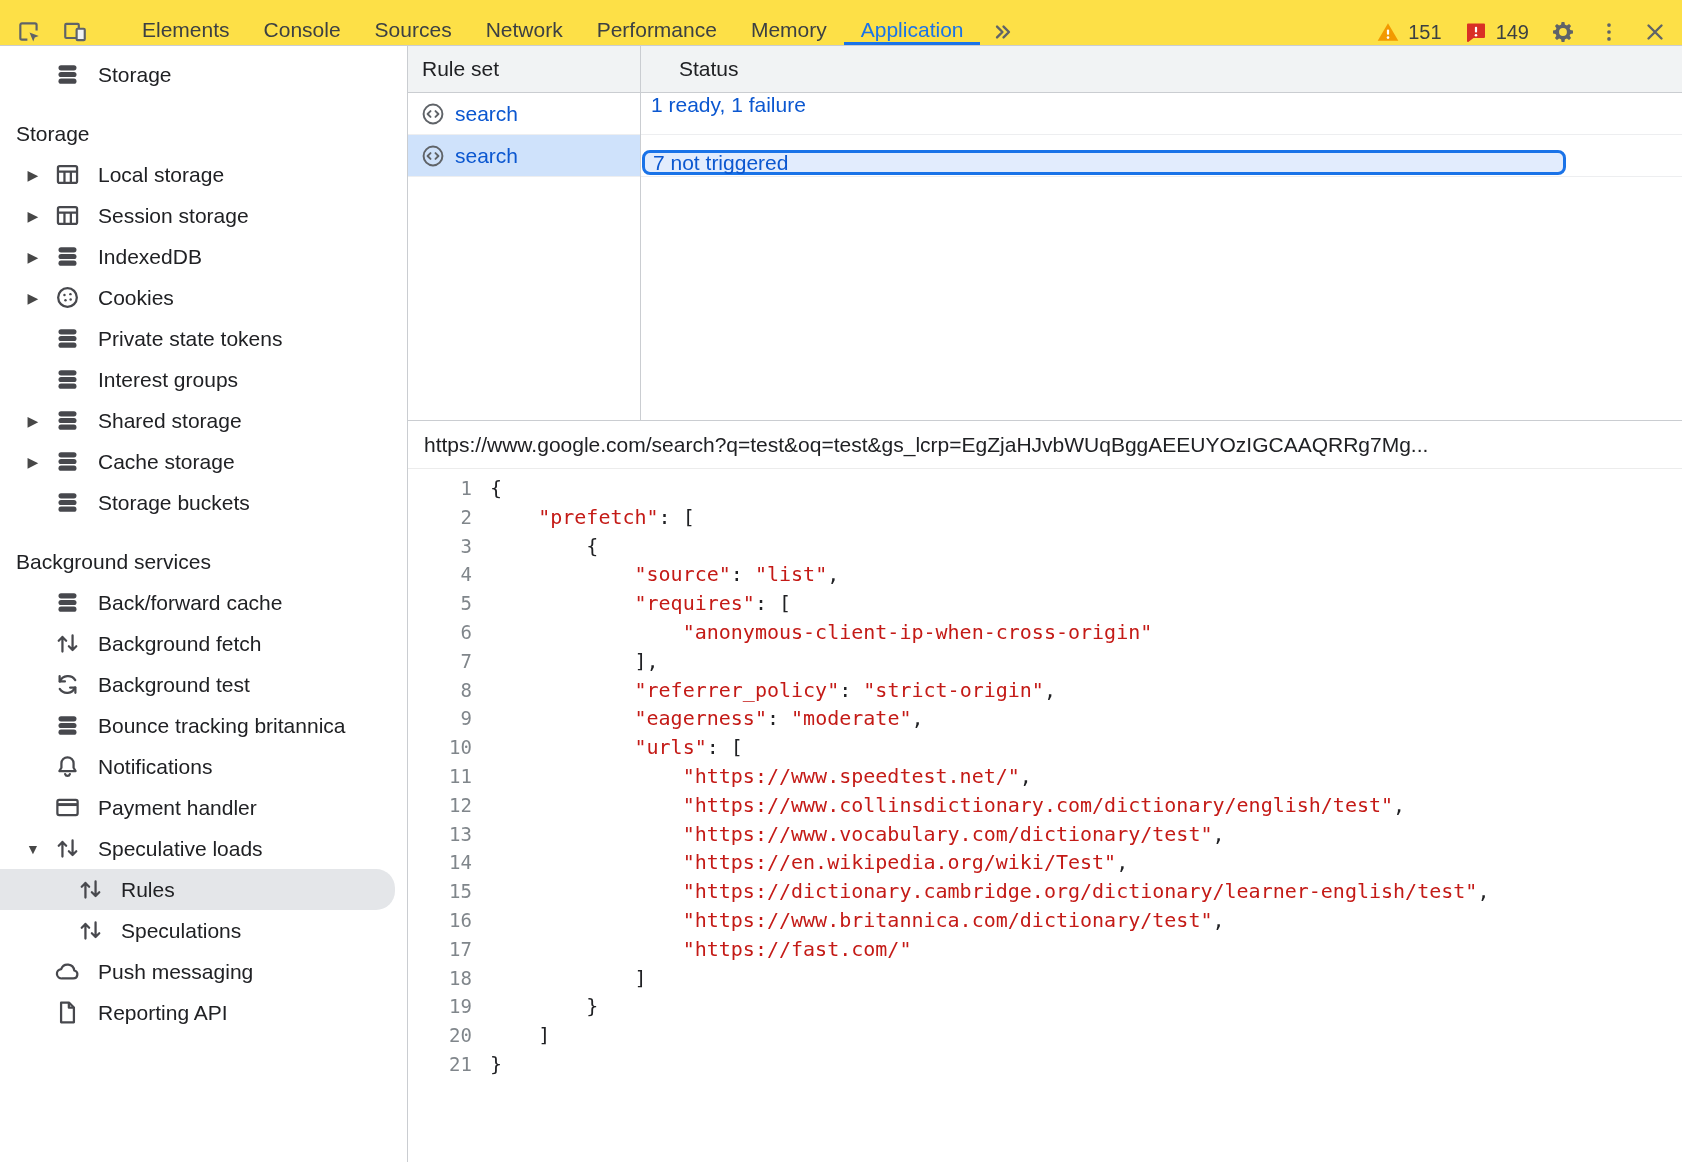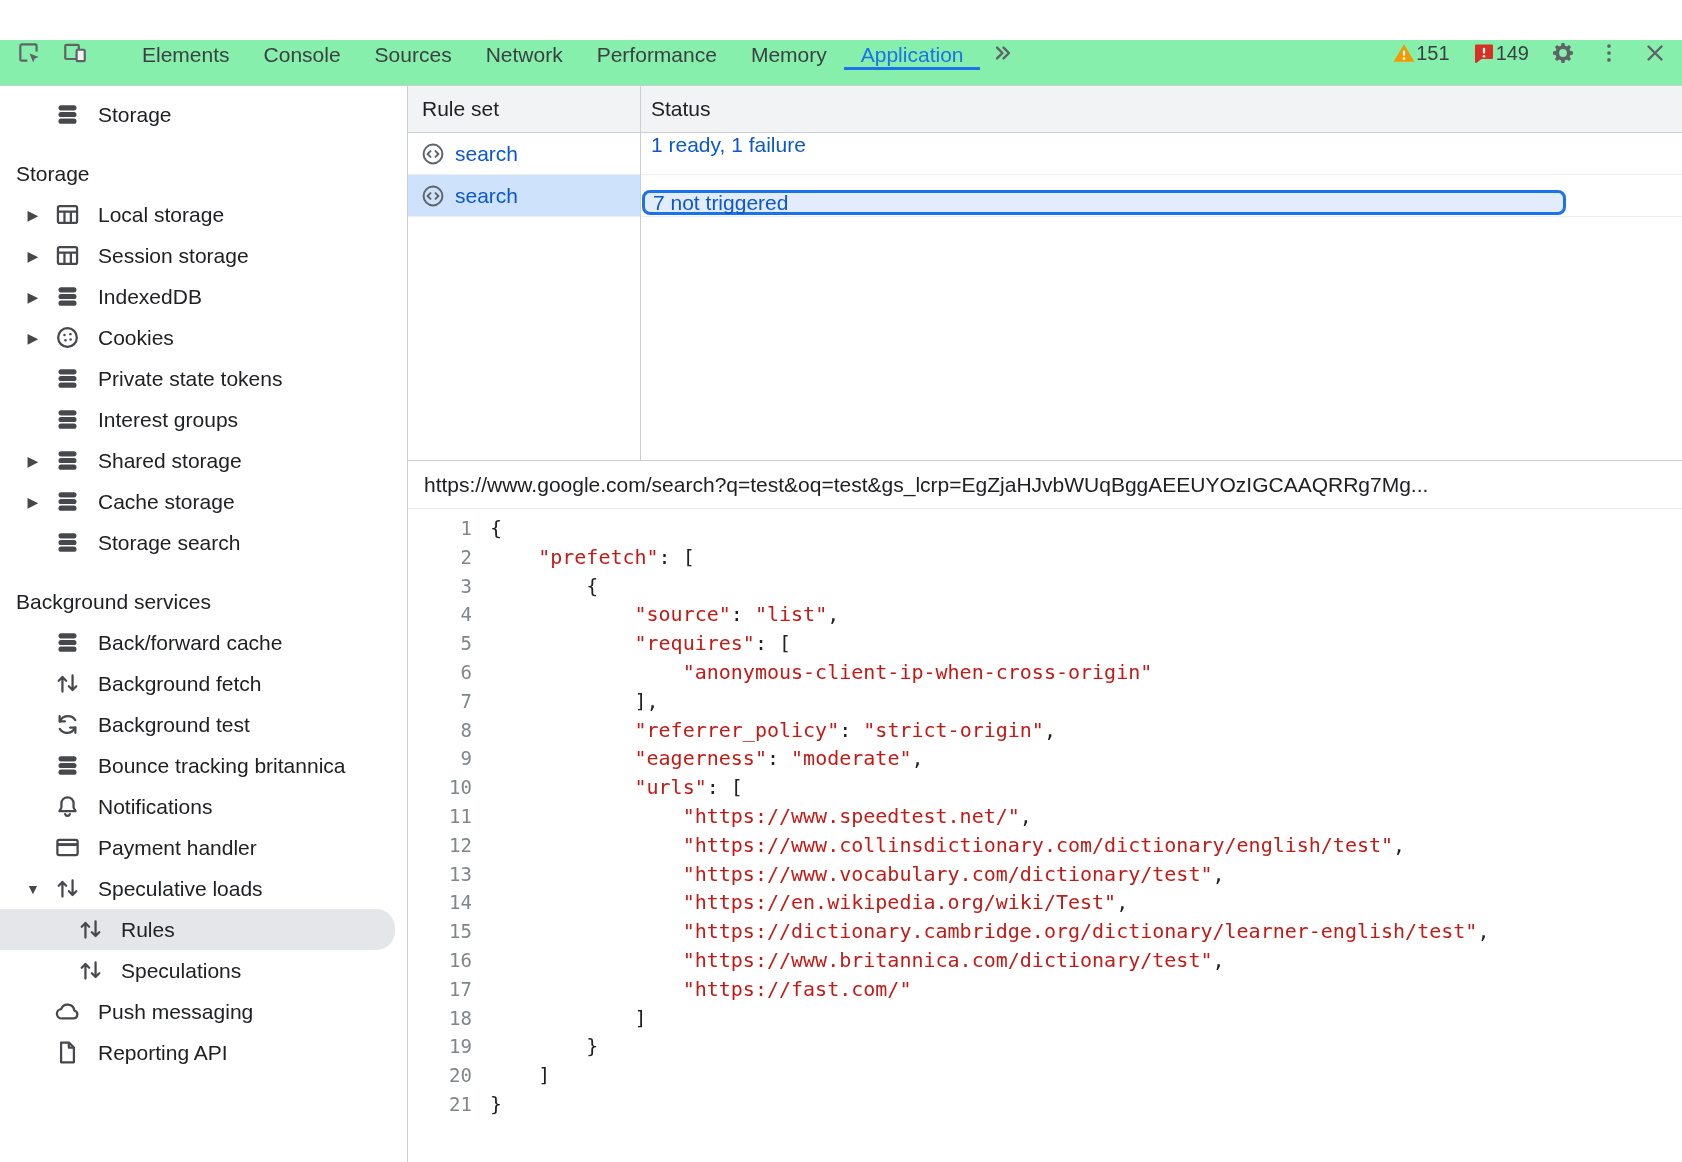--- a/index.html
+++ b/index.html
@@ -1,32 +1,32 @@
 <!DOCTYPE html>
 <html><head>
 <meta charset="utf-8">
 <style>
   html,body{margin:0;padding:0;}
   body{width:1682px;height:1162px;overflow:hidden;background:#fff;color:#202124;
        font-family:"Liberation Sans",sans-serif;cursor:default;}
   .devtools{width:100%;height:100%;display:flex;flex-direction:column;}
 
   
-  .toolbar{flex:0 0 45px;height:45px;background:#86efac;border-bottom:1px solid #cacdd1;
-           display:flex;align-items:flex-start;padding-left:6px;margin-top:40px;}
+  .toolbar{flex:0 0 45px;height:45px;background:#fde047;border-bottom:1px solid #cacdd1;
+           display:flex;align-items:flex-end;padding-left:6px;}
   .tb-group{display:flex;}
   .tb-btn{display:flex;align-items:center;justify-content:center;width:46px;color:#5f6368;cursor:pointer;}
   .tb-btn svg{width:26px;height:26px;}
   .tb-sep{width:1px;background:#cacdd1;margin:10px 6px;}
   .tab-strip{display:flex;margin-left:14px;}
   .tab{display:flex;align-items:center;padding:3px 17px 0 17px;font-size:21px;color:#3c4043;
        border-bottom:3px solid transparent;white-space:nowrap;cursor:pointer;}
   .tab.active{color:#1a73e8;border-bottom-color:#1a73e8;}
   .tb-right{margin-left:auto;display:flex;align-items:center;padding-right:4px;}
-  .issue{display:flex;align-items:center;padding:0 11px;font-size:20px;color:#3c4043;cursor:pointer;}
+  .issue{display:flex;align-items:center;gap:8px;padding:0 11px;font-size:20px;color:#3c4043;cursor:pointer;}
   .issue-ic{display:flex;align-items:center;}
   .issue-ic svg{width:24px;height:24px;}
 
   
   .main{flex:1;display:flex;min-height:0;}
 
   
   .sidebar{flex:0 0 408px;width:408px;box-sizing:border-box;border-right:1px solid #cacdd1;
            padding-top:8px;overflow:hidden;}
   .sb-item{height:41px;display:flex;align-items:center;padding-left:14px;font-size:21px;
@@ -41,21 +41,21 @@
   .sb-section{height:41px;display:flex;align-items:center;padding-left:16px;font-size:21px;
               color:#202124;margin-top:18px;}
 
   
   .content{flex:1;display:flex;flex-direction:column;min-width:0;}
 
   
   .grid-pane{flex:0 0 374px;display:flex;flex-direction:column;position:relative;}
   .grid-pane::after{content:"";position:absolute;left:232px;top:0;bottom:0;width:1px;background:#cacdd1;}
   .grid-header{flex:0 0 46px;background:#f1f3f4;border-bottom:1px solid #cacdd1;
-               display:flex;align-items:center;font-size:21px;color:#202124;}
+               display:flex;align-items:center;font-size:21px;color:#202124;gap:28px;}
   .col-rule{flex:0 0 232px;box-sizing:border-box;padding-left:14px;}
   .col-status{flex:1;padding-left:11px;}
   .grid-body{flex:1;}
   .grid-row{height:41px;display:flex;align-items:stretch;border-bottom:1px solid #edeef0;cursor:pointer;}
   .cell-rule{flex:0 0 232px;box-sizing:border-box;display:flex;align-items:center;padding-left:12px;}
   .cell-status{flex:1;display:flex;align-items:flex-start;padding-left:11px;}
   .grid-row.selected .cell-rule{background:#cfe2fb;}
   .grid-row.selected .cell-status{padding:0;align-items:stretch;}
   .focus-box{flex:1;margin:15px 116px 1px 2px;border:3px solid #1a73e8;border-radius:8px;
              background:#e2ecfd;display:flex;align-items:center;padding-left:8px;}
@@ -259,21 +259,21 @@
           </div>
           <div class="sb-item">
             <span class="sb-exp"></span>
             <span class="sb-icon">
               <svg viewBox="0 0 24 24" fill="currentColor">
                 <rect x="4" y="3.8" width="16" height="4.6" rx="2.3"></rect>
                 <rect x="4" y="9.7" width="16" height="4.6" rx="2.3"></rect>
                 <rect x="4" y="15.6" width="16" height="4.6" rx="2.3"></rect>
               </svg>
             </span>
-            <span class="sb-label">Storage search</span>
+            <span class="sb-label">Storage buckets</span>
           </div>
           <div class="sb-section">Background services</div>
           <div class="sb-item">
             <span class="sb-exp"></span>
             <span class="sb-icon">
               <svg viewBox="0 0 24 24" fill="currentColor">
                 <rect x="4" y="3.8" width="16" height="4.6" rx="2.3"></rect>
                 <rect x="4" y="9.7" width="16" height="4.6" rx="2.3"></rect>
                 <rect x="4" y="15.6" width="16" height="4.6" rx="2.3"></rect>
               </svg>

